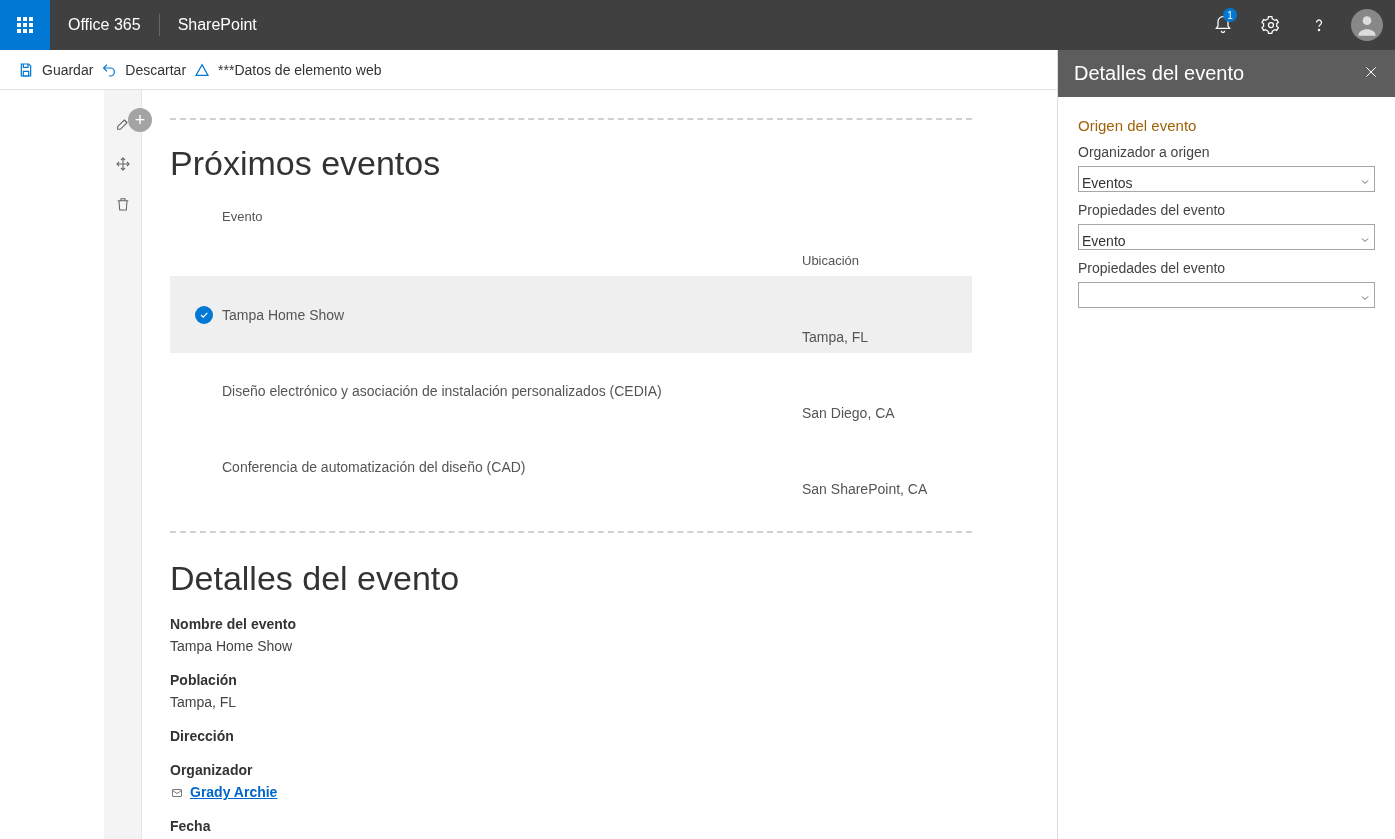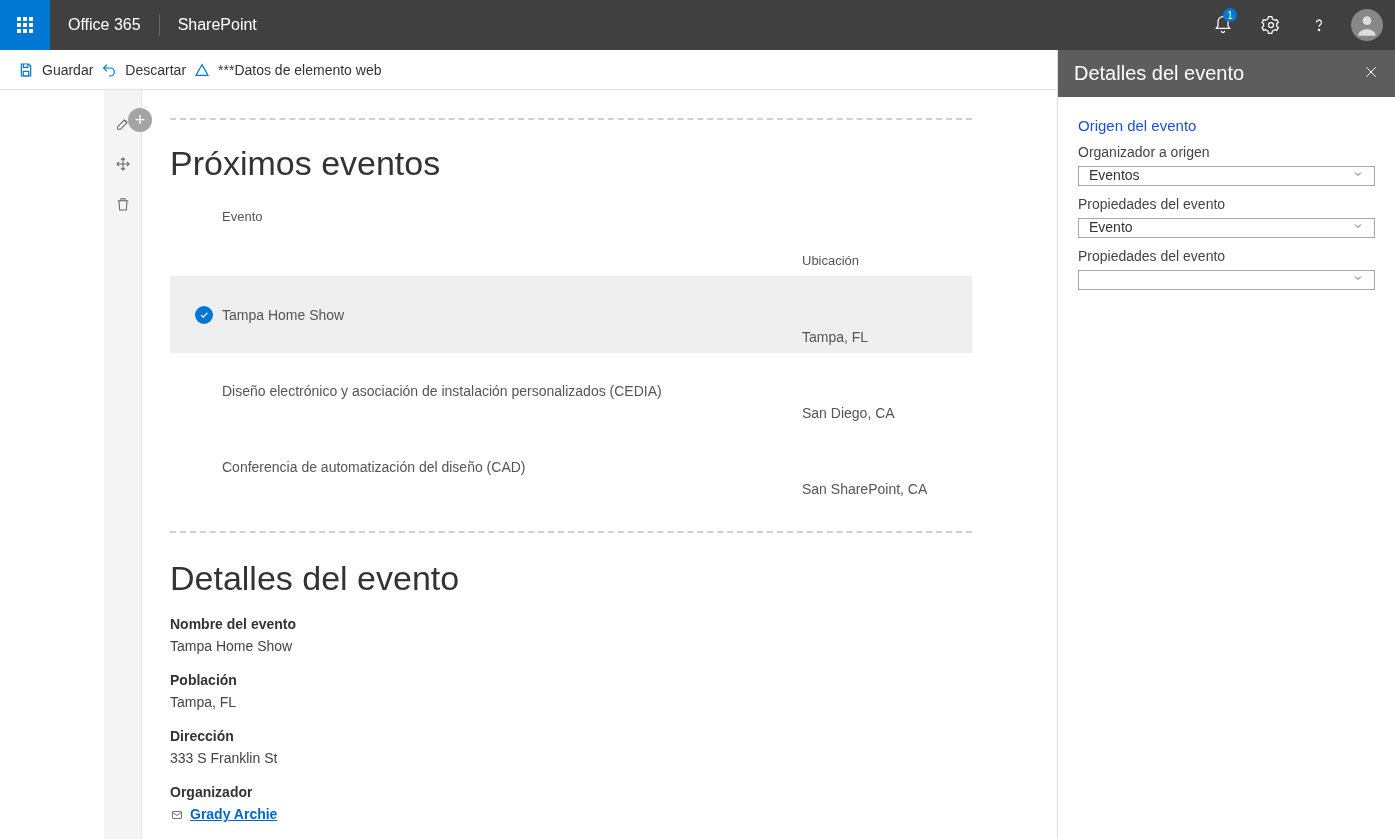--- a/index.html
+++ b/index.html
@@ -54,23 +54,23 @@
 
   .mail-ic { display: inline-flex; vertical-align: middle; margin-right: 6px; }
   .dashed-mid { margin-top: 26px; margin-bottom: 26px; }
 
   
   .panel { position: absolute; top: 50px; right: 0; bottom: 0; width: 338px; background: #fff; border-left: 1px solid #ddd; display: flex; flex-direction: column; }
   .panel-header { height: 47px; background: #5d5d5d; color: #fff; display: flex; align-items: center; padding: 0 16px; justify-content: space-between; }
   .panel-header h2 { font-size: 20px; font-weight: 300; }
   .panel-close { cursor: pointer; }
   .panel-body { padding: 20px; }
-  .panel-section-title { font-size: 15px; color: #1d4ed8; margin-bottom: 10px; }
+  .panel-section-title { font-size: 15px; color: #a16207; margin-bottom: 10px; }
   .panel-label { font-size: 14px; color: #444; margin: 10px 0 6px 0; }
-  .dropdown { border: 1px solid #a6a6a6; height: 20px; display: flex; align-items: flex-start; justify-content: space-between; padding: 0 10px; cursor: pointer; color: #333; background:#fff; }
+  .dropdown { border: 1px solid #a6a6a6; height: 26px; display: flex; align-items: flex-end; justify-content: space-between; padding: 0 3px; cursor: pointer; color: #333; background:#fff; }
   .dropdown .chev { color: #666; }
 </style>
 </head>
 <body>
 
 <div class="suite-bar">
   <div class="waffle">
     <div class="waffle-grid">
       <span></span>
         <span></span>
@@ -240,21 +240,20 @@
       <div class="field-block">
         <div class="field-label">Nombre del evento</div>
         <div class="field-value">Tampa Home Show</div>
       </div>
       <div class="field-block">
         <div class="field-label">Población</div>
         <div class="field-value">Tampa, FL</div>
       </div>
       <div class="field-block">
         <div class="field-label">Dirección</div>
-        <div class="field-value">333 S Franklin St</div>
       </div>
       <div class="field-block">
         <div class="field-label">Organizador</div>
         <div class="field-value">
           <span class="mail-ic">
               <svg width="14" height="12" viewBox="0 0 24 24" fill="none" stroke="#555" stroke-width="1.6">
                 <rect x="3" y="5" width="18" height="14" rx="1"></rect>
                 <path d="M3 7l9 6 9-6"></path>
               </svg>
             </span><a href="#" class="link">Grady Archie</a>

